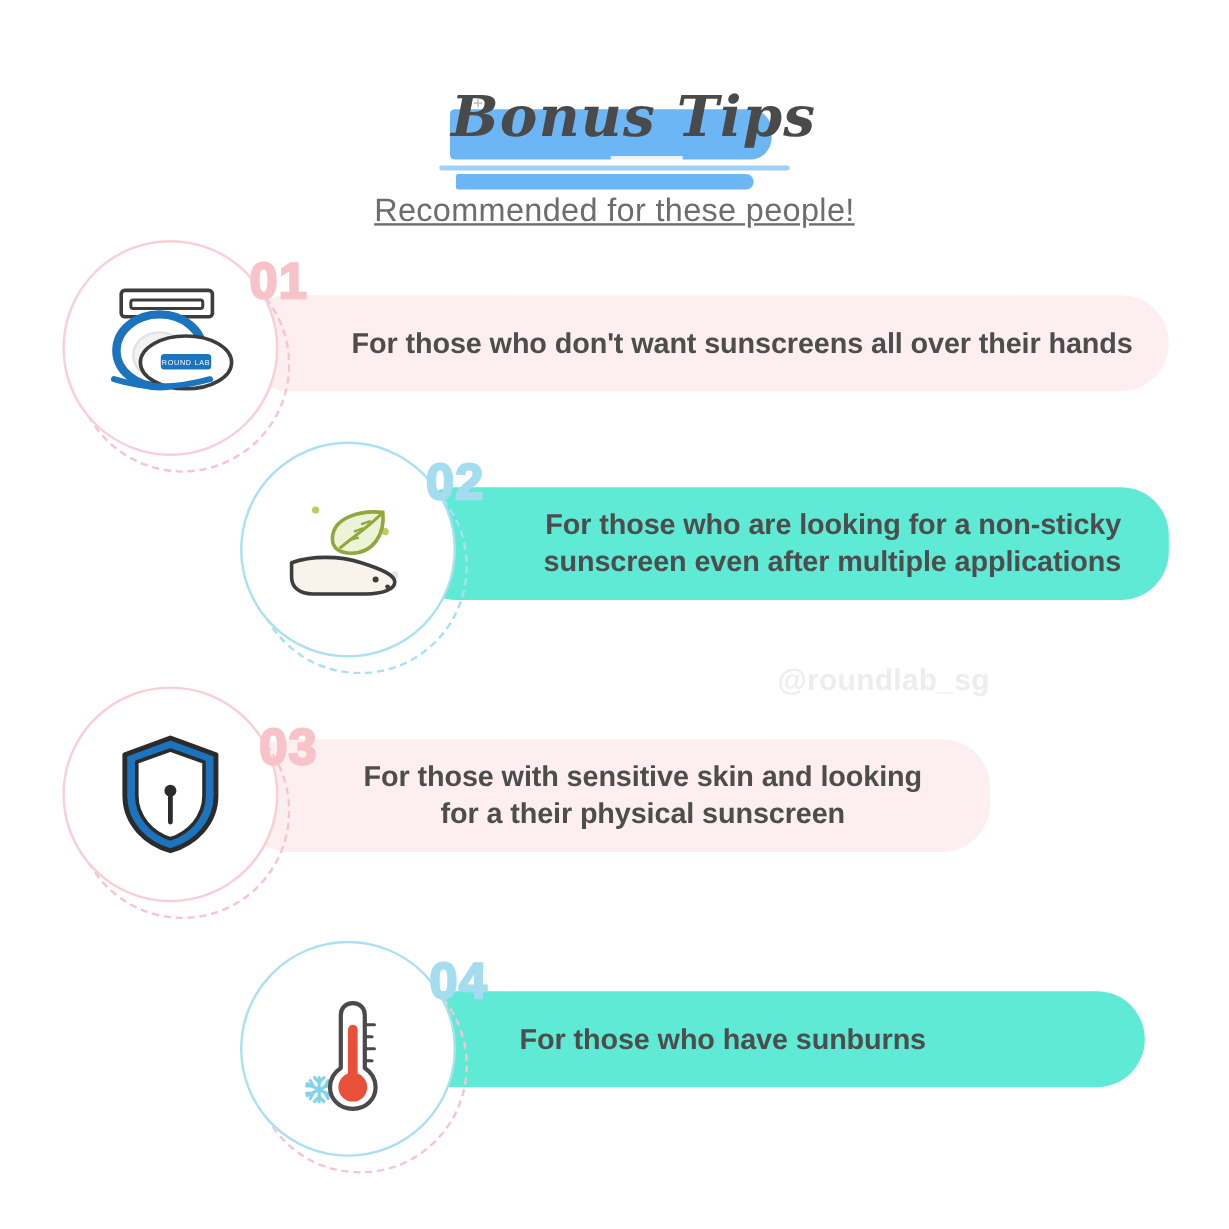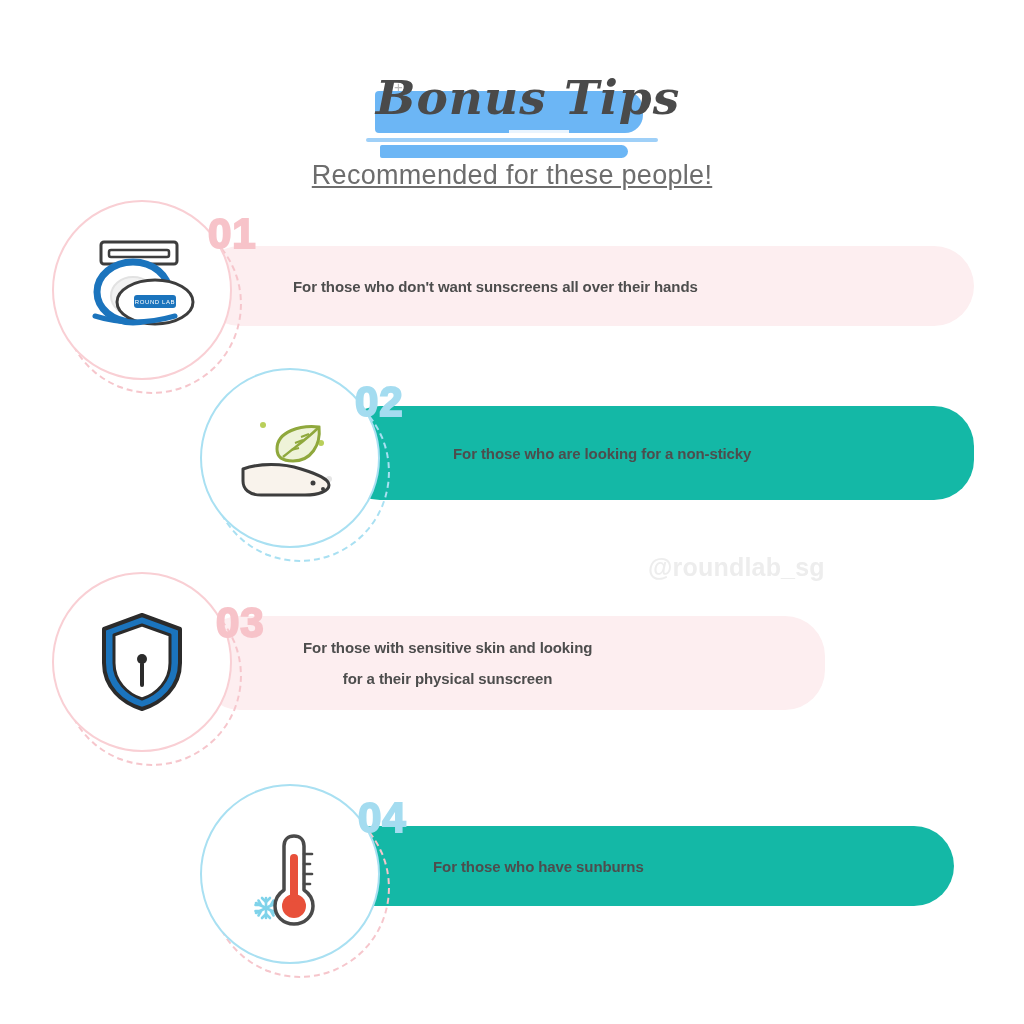--- a/index.html
+++ b/index.html
@@ -110,28 +110,28 @@
   
   .pill {
     position: absolute;
     height: 80px;
     border-radius: 40px;
     display: flex;
     align-items: center;
     box-sizing: border-box;
   }
   .pill-text {
-    font-size: 15px;
+    font-size: 24px;
     font-weight: bold;
     color: #4d4d4d;
     line-height: 31px;
     letter-spacing: -.1px;
   }
   .pill.pink { background: #fdeef0; }
-  .pill.blue { background: #14b8a6; text-align: right; }
+  .pill.blue { background: #5eead4; text-align: right; }
 
   .pill-1 { left: 200px; top: 54px; width: 774px; padding-left: 93px; }
   .pill-2 { left: 340px; top: 48px; width: 634px; height: 94px; padding-left: 113px; }
   .pill-3 { left: 200px; top: 48px; width: 625px; height: 94px; padding-left: 103px; text-align: center; }
   .pill-4 { left: 320px; top: 46px; width: 634px; padding-left: 113px; }
 
   
   .circle {
     position: absolute;
     width: 180px;
@@ -233,20 +233,21 @@
       <path d="M18 86 Q56 98 98 86" fill="none" stroke="#1b74bd" stroke-width="5" stroke-linecap="round"></path>
     </svg>
   </div>
   <div class="num pink n1">01</div>
 </div>
 
 <div class="row row-2">
   <div class="pill blue pill-2">
     <span class="pill-text">
       <span>For those who are looking for a non-sticky</span><br>
+      <span>sunscreen even after multiple applications</span>
     </span>
   </div>
   <div class="circle-dashed blue c2d"></div>
   <div class="circle blue c2"></div>
   <div class="icon-wrap c2">
     <svg width="130" height="110" viewBox="0 0 130 110">
       <circle cx="38" cy="22" r="3" fill="#b9cf5a"></circle>
       <circle cx="96" cy="40" r="3" fill="#b9cf5a"></circle>
       <circle cx="24" cy="68" r="3" fill="#e5e5e5"></circle>
       <circle cx="104" cy="76" r="3" fill="#e5e5e5"></circle>

